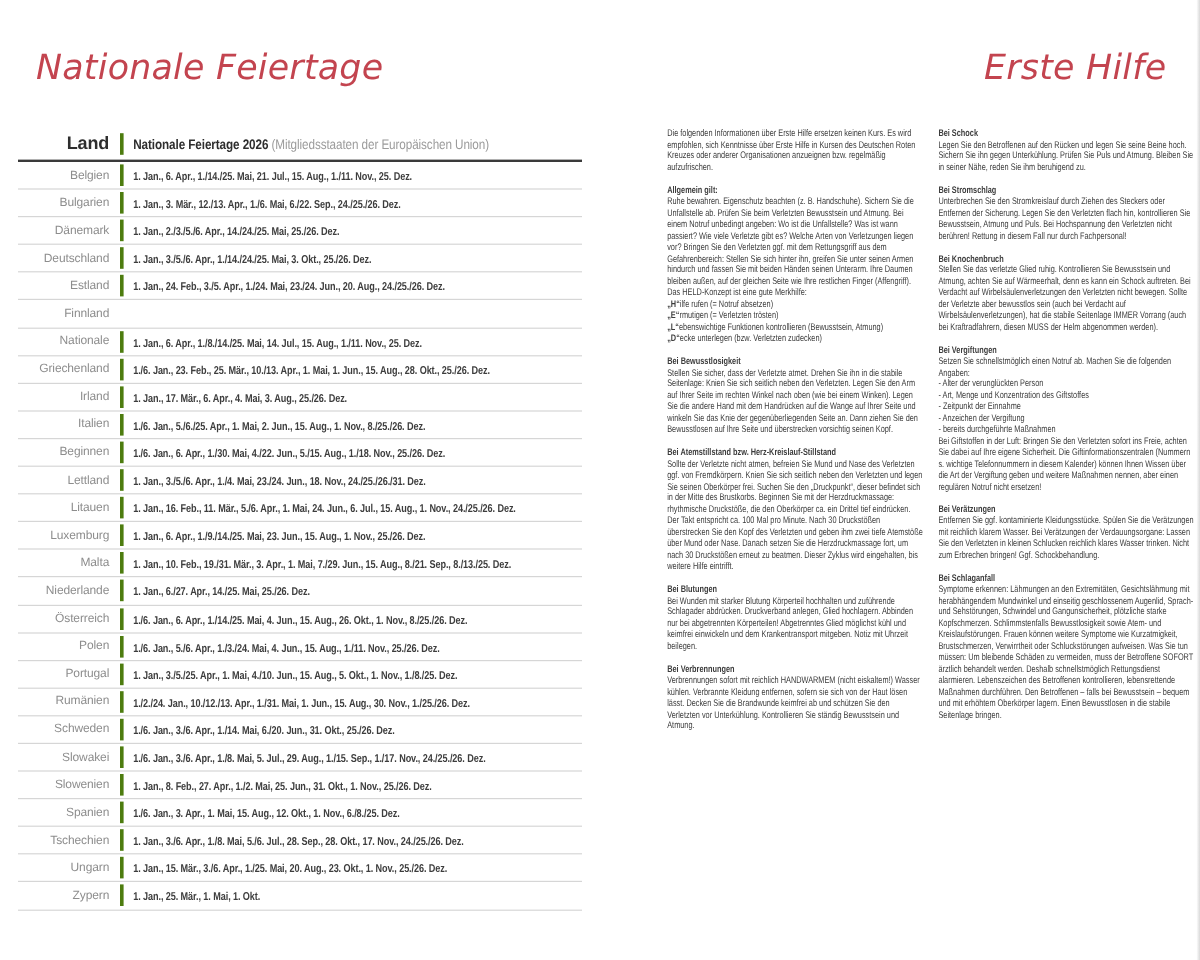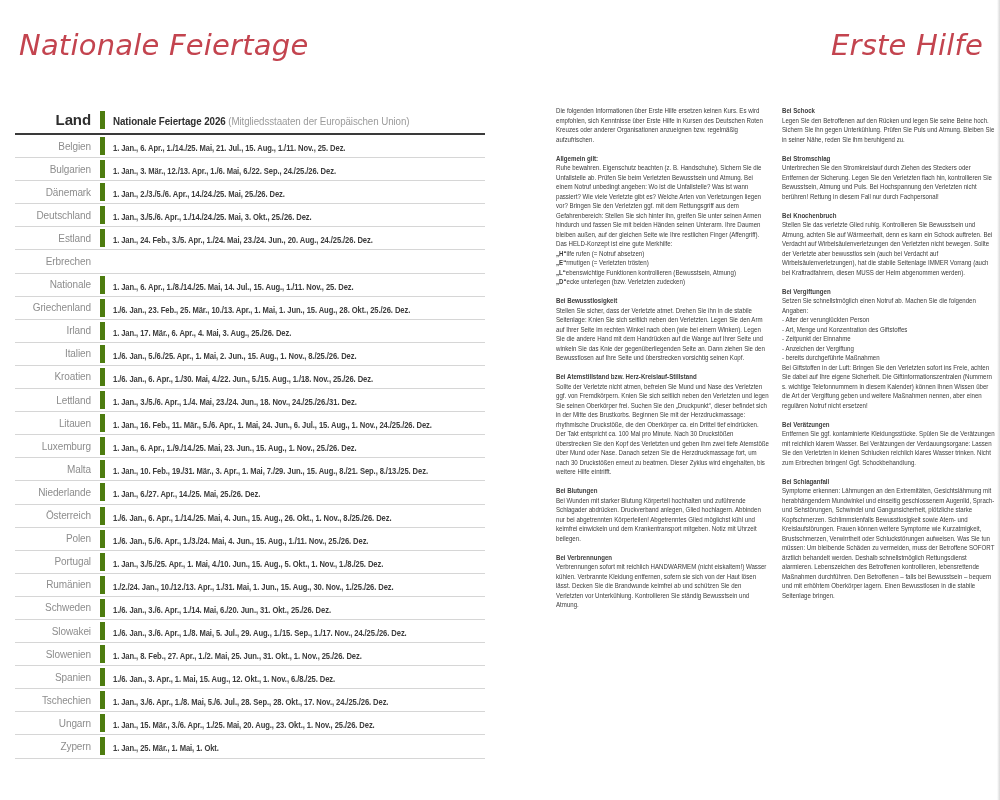--- a/index.html
+++ b/index.html
@@ -8,40 +8,40 @@
     background:#ffffff;
     font-family:"Liberation Sans", sans-serif;
     -webkit-font-smoothing:antialiased;
   }
   .page-edge {
     position:absolute; right:0; top:0; width:3px; height:800px;
     background:linear-gradient(to right,#ffffff,#d9d9d9);
   }
   
   .title {
-    position:absolute; top:27px; margin:1px;
+    position:absolute; top:27px; margin:12px;
     font-family:"DejaVu Sans", sans-serif;
     font-style:italic; font-weight:500;
     font-size:29px; line-height:34px;
     color:var(--accent,#c3444f);
     letter-spacing:0.2px;
   }
   .left-title  { left:18px; }
   .right-title { right:16px; text-align:right; }
 
   
   .htable { position:absolute; left:15px; top:106px; width:470px; }
   .trow  { display:flex; align-items:center; height:22.1px; border-bottom:1px solid #d6d6d6; }
   .thead { height:27px; border-bottom:2px solid #3a3a3a; }
   .land  {
     width:85px; flex:0 0 85px; text-align:right; padding-right:9px;
     color:#8d8d8d; font-size:10px; letter-spacing:-0.1px;
     white-space:nowrap; box-sizing:border-box;
   }
-  .dates { flex:1; border-left:5px solid #4d7c0f; padding-left:8px; overflow:hidden; white-space:nowrap; }
+  .dates { flex:1; border-left:3px solid #4d7c0f; padding-left:8px; overflow:hidden; white-space:nowrap; }
   .squeeze {
     display:inline-block; transform:scaleX(0.8); transform-origin:0 50%;
     white-space:nowrap; font-size:9.5px; font-weight:bold; color:#3d3d3d; letter-spacing:-0.1px;
   }
   .th-land { color:#2e2e2e; font-weight:bold; font-size:15px; }
   .th-dates .squeeze { font-size:11.5px; font-weight:normal; transform:scaleX(0.85); }
   .th-dates b { color:#2e2e2e; font-size:11.5px; }
   .th-dates .gray { color:#9b9b9b; }
 
   
@@ -90,40 +90,40 @@
           </div>
           <div class="trow">
             <div class="land">Deutschland</div>
             <div class="dates"><span class="squeeze">1. Jan., 3./5./6. Apr., 1./14./24./25. Mai, 3. Okt., 25./26. Dez.</span></div>
           </div>
           <div class="trow">
             <div class="land">Estland</div>
             <div class="dates"><span class="squeeze">1. Jan., 24. Feb., 3./5. Apr., 1./24. Mai, 23./24. Jun., 20. Aug., 24./25./26. Dez.</span></div>
           </div>
           <div class="trow">
-            <div class="land">Erbrechen</div>
+            <div class="land">Finnland</div>
           </div>
           <div class="trow">
             <div class="land">Nationale</div>
             <div class="dates"><span class="squeeze">1. Jan., 6. Apr., 1./8./14./25. Mai, 14. Jul., 15. Aug., 1./11. Nov., 25. Dez.</span></div>
           </div>
           <div class="trow">
             <div class="land">Griechenland</div>
             <div class="dates"><span class="squeeze">1./6. Jan., 23. Feb., 25. Mär., 10./13. Apr., 1. Mai, 1. Jun., 15. Aug., 28. Okt., 25./26. Dez.</span></div>
           </div>
           <div class="trow">
             <div class="land">Irland</div>
             <div class="dates"><span class="squeeze">1. Jan., 17. Mär., 6. Apr., 4. Mai, 3. Aug., 25./26. Dez.</span></div>
           </div>
           <div class="trow">
             <div class="land">Italien</div>
             <div class="dates"><span class="squeeze">1./6. Jan., 5./6./25. Apr., 1. Mai, 2. Jun., 15. Aug., 1. Nov., 8./25./26. Dez.</span></div>
           </div>
           <div class="trow">
-            <div class="land">Kroatien</div>
+            <div class="land">Beginnen</div>
             <div class="dates"><span class="squeeze">1./6. Jan., 6. Apr., 1./30. Mai, 4./22. Jun., 5./15. Aug., 1./18. Nov., 25./26. Dez.</span></div>
           </div>
           <div class="trow">
             <div class="land">Lettland</div>
             <div class="dates"><span class="squeeze">1. Jan., 3./5./6. Apr., 1./4. Mai, 23./24. Jun., 18. Nov., 24./25./26./31. Dez.</span></div>
           </div>
           <div class="trow">
             <div class="land">Litauen</div>
             <div class="dates"><span class="squeeze">1. Jan., 16. Feb., 11. Mär., 5./6. Apr., 1. Mai, 24. Jun., 6. Jul., 15. Aug., 1. Nov., 24./25./26. Dez.</span></div>
           </div>

